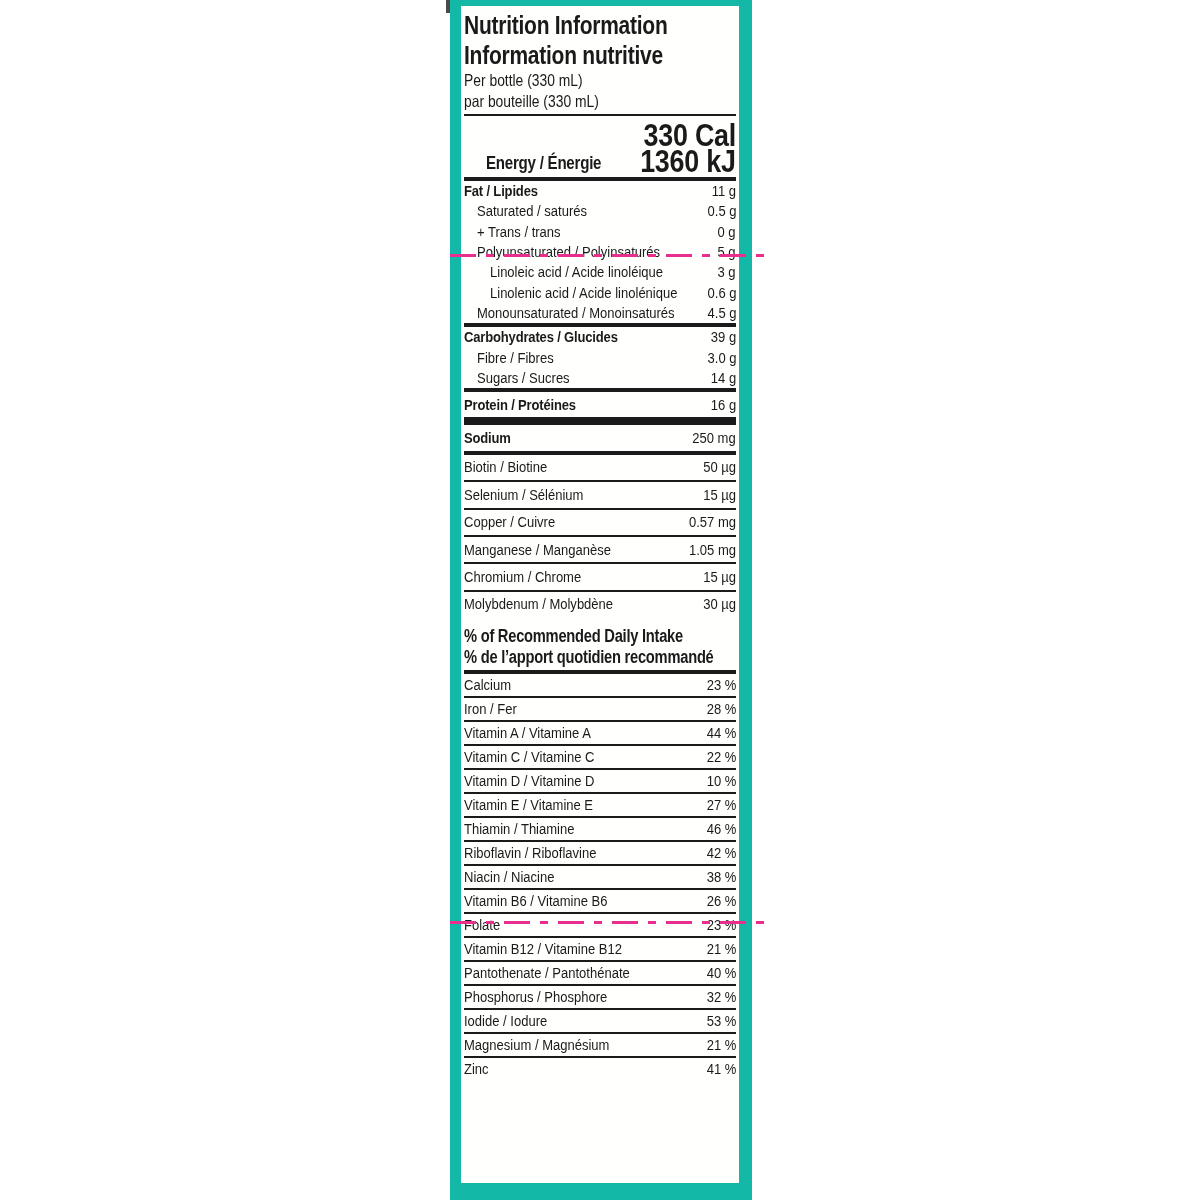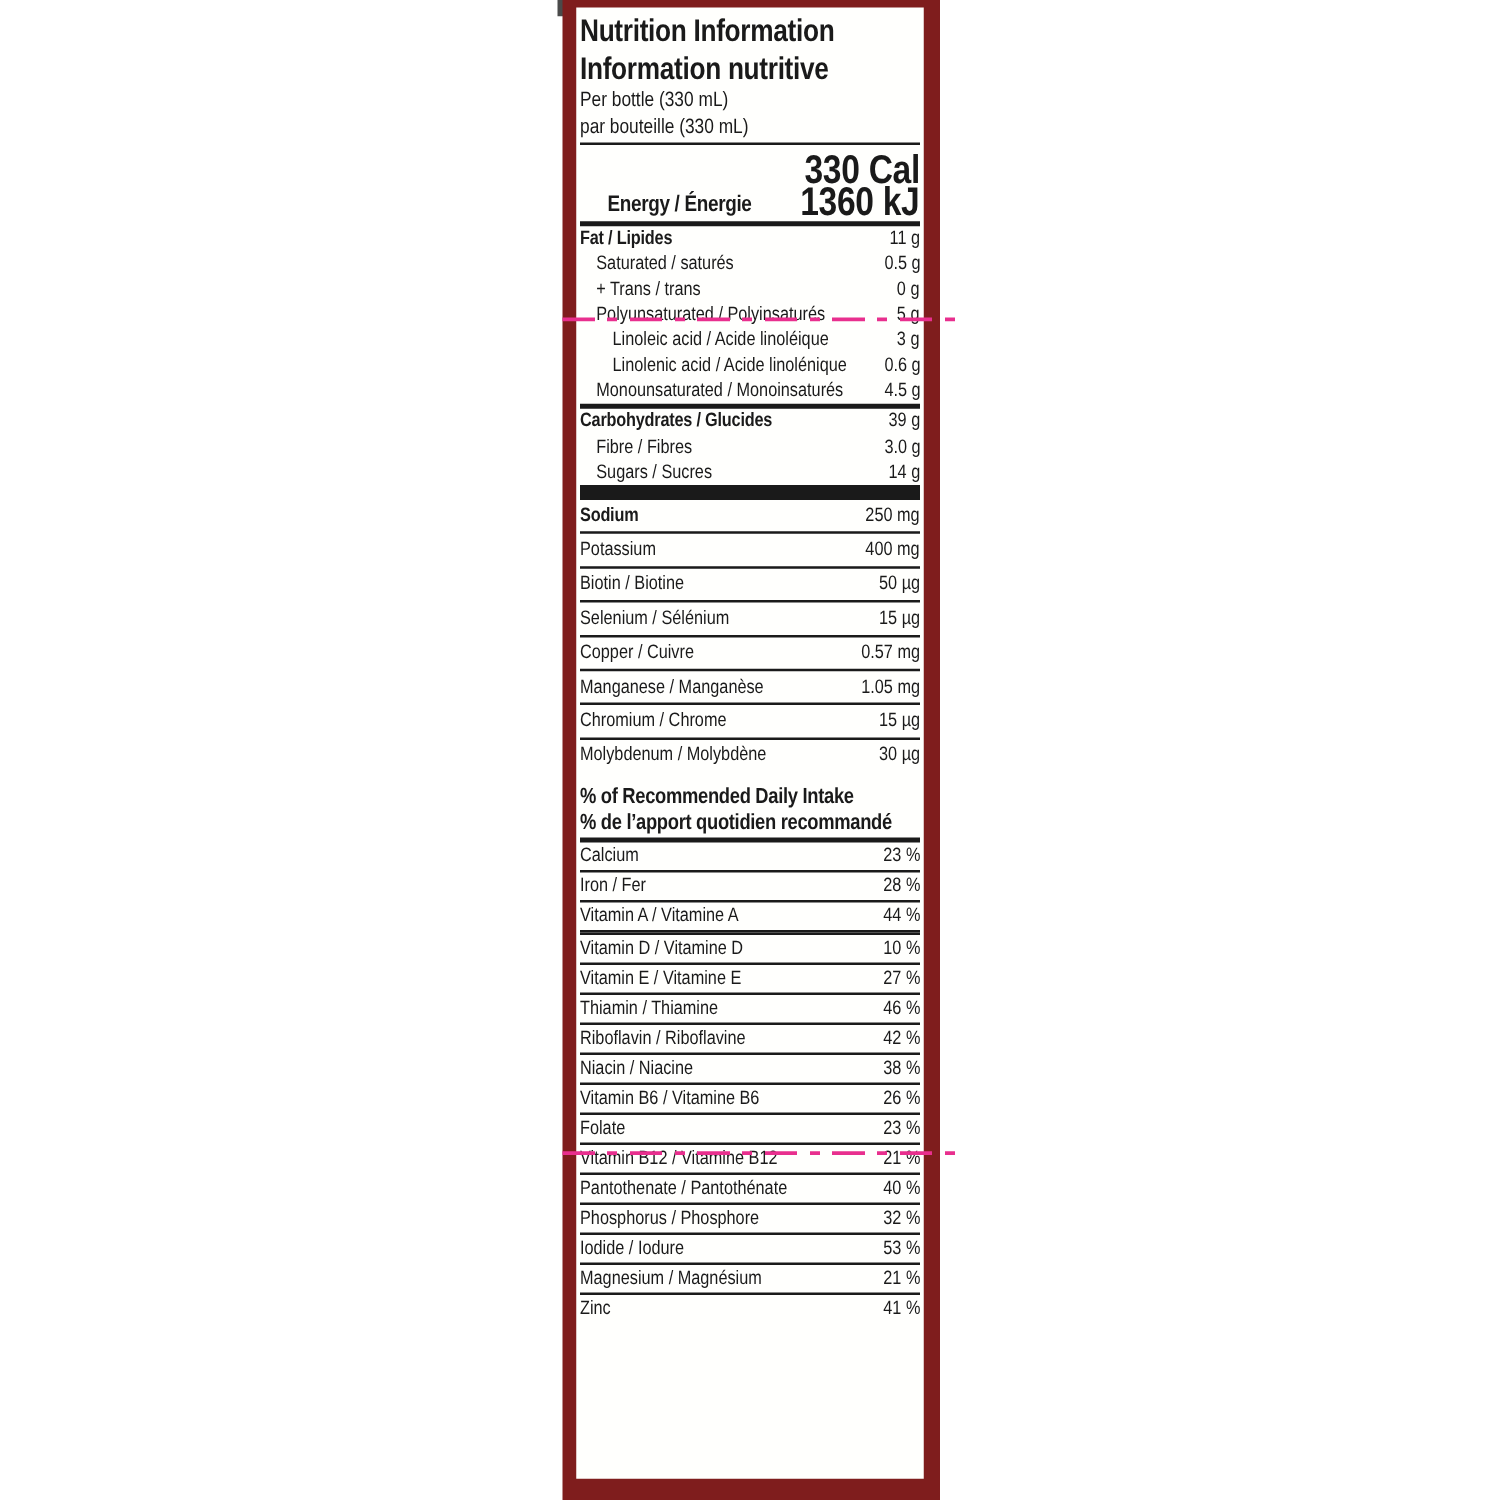--- a/index.html
+++ b/index.html
@@ -28,21 +28,21 @@
   .nrow .val{position:absolute;right:0;top:50%;transform:translateY(-50%) scaleX(.84);transform-origin:100% 50%;white-space:nowrap;font-size:15.5px;font-weight:400;}
   .rdi-head{margin-top:9px;font-size:17.5px;line-height:21px;font-weight:700;letter-spacing:-.3px;}
   .cutline{position:absolute;left:0;width:314px;height:3px;}
 </style>
 </head>
 <body>
 
 <div class="stage">
   <div class="artifact"></div>
 
-  <div class="labelbox" id="labelbox" style="background: #7f1d1d;">
+  <div class="labelbox" id="labelbox" style="background: #14b8a6;">
     <div class="panel" id="panel" style="background: rgb(255, 255, 253);">
 
       <div class="cx title">Nutrition Information</div>
       <div class="cx title">Information nutritive</div>
 
       <div class="cx serving">Per bottle (330 mL)</div>
       <div class="cx serving">par bouteille (330 mL)</div>
 
       <div class="rule thin mt2"></div>
 
@@ -92,31 +92,31 @@
           </div>
           <div class="nrow s">
             <span class="lbl" style="left: 13px;">Fibre / Fibres</span>
             <span class="val">3.0 g</span>
           </div>
           <div class="nrow s">
             <span class="lbl" style="left: 13px;">Sugars / Sucres</span>
             <span class="val">14 g</span>
           </div>
           <div class="rule thick"></div>
+          <div class="nrow m">
+            <span class="lbl b">Protein / Protéines</span>
+            <span class="val">16 g</span>
+          </div>
           <div class="rule thick"></div>
           <div class="rule thick"></div>
           <div class="nrow m">
             <span class="lbl b">Sodium</span>
             <span class="val">250 mg</span>
           </div>
           <div class="rule thin"></div>
-          <div class="nrow m">
-            <span class="lbl">Potassium</span>
-            <span class="val">400 mg</span>
-          </div>
           <div class="rule thin"></div>
           <div class="nrow m">
             <span class="lbl">Biotin / Biotine</span>
             <span class="val">50 µg</span>
           </div>
           <div class="rule thin"></div>
           <div class="nrow m">
             <span class="lbl">Selenium / Sélénium</span>
             <span class="val">15 µg</span>
           </div>
@@ -158,20 +158,24 @@
           <div class="nrow l">
             <span class="lbl">Iron / Fer</span>
             <span class="val">28 %</span>
           </div>
           <div class="rule thin"></div>
           <div class="nrow l">
             <span class="lbl">Vitamin A / Vitamine A</span>
             <span class="val">44 %</span>
           </div>
           <div class="rule thin"></div>
+          <div class="nrow l">
+            <span class="lbl">Vitamin C / Vitamine C</span>
+            <span class="val">22 %</span>
+          </div>
           <div class="rule thin"></div>
           <div class="nrow l">
             <span class="lbl">Vitamin D / Vitamine D</span>
             <span class="val">10 %</span>
           </div>
           <div class="rule thin"></div>
           <div class="nrow l">
             <span class="lbl">Vitamin E / Vitamine E</span>
             <span class="val">27 %</span>
           </div>

